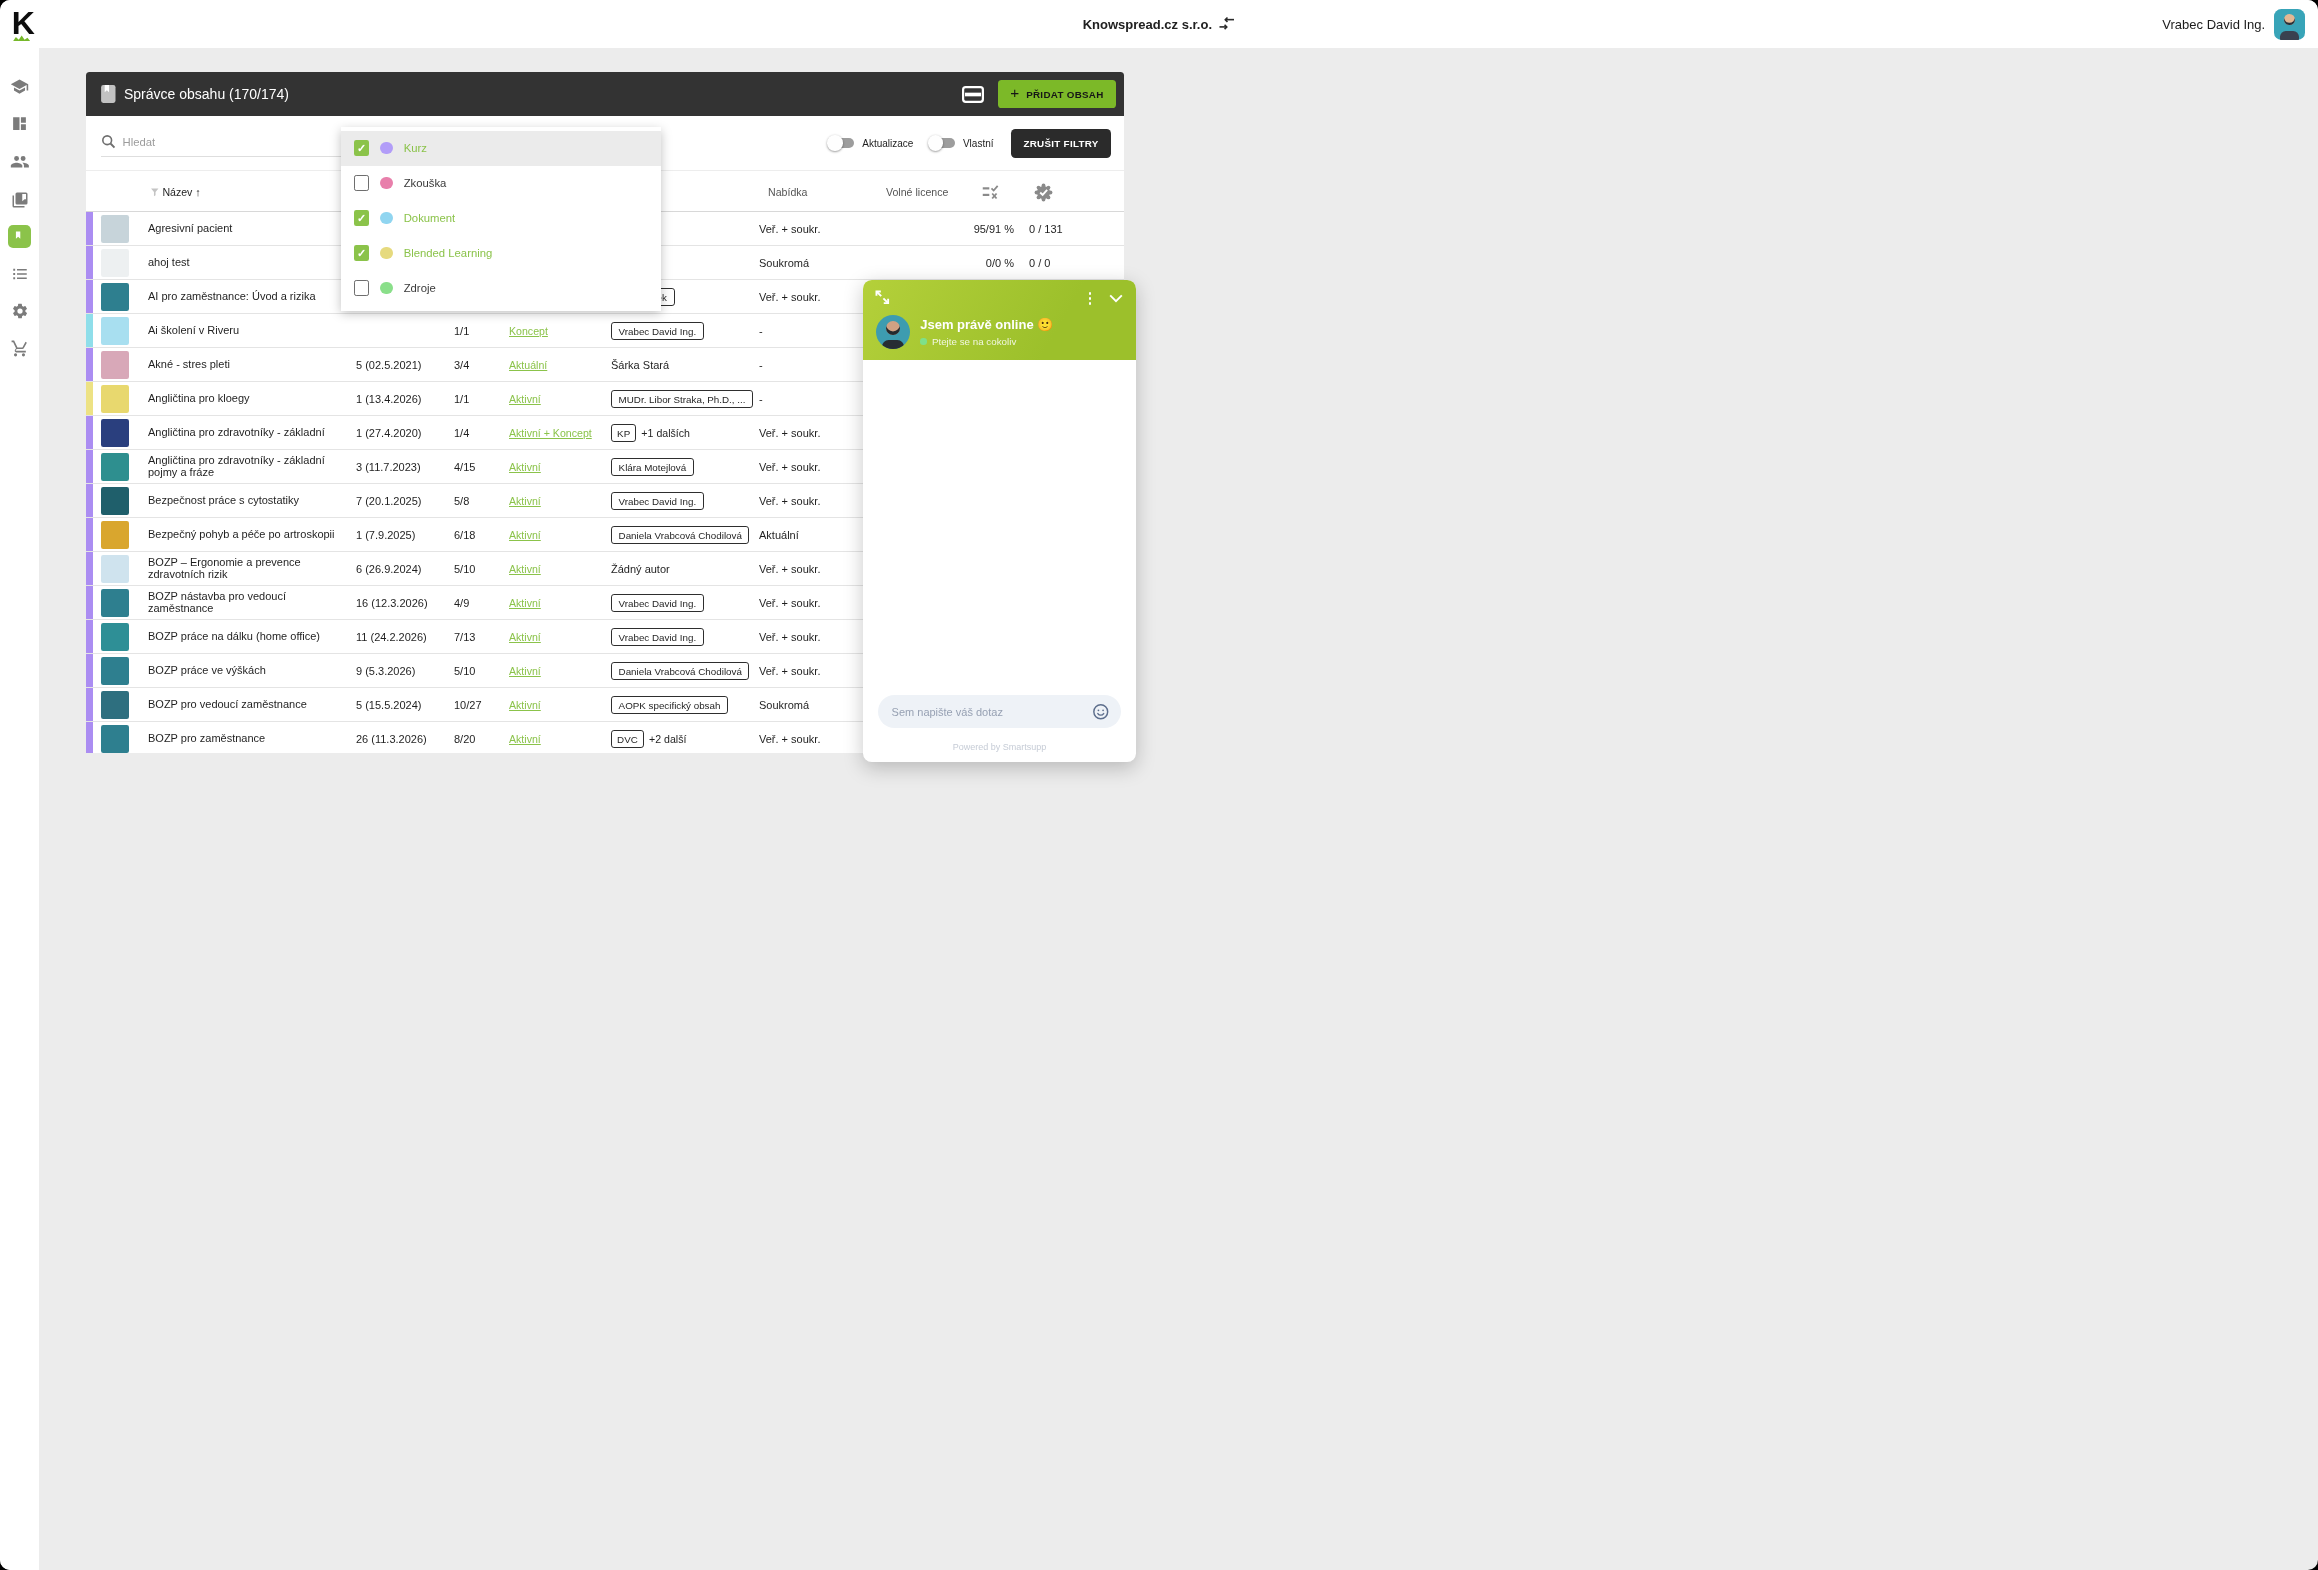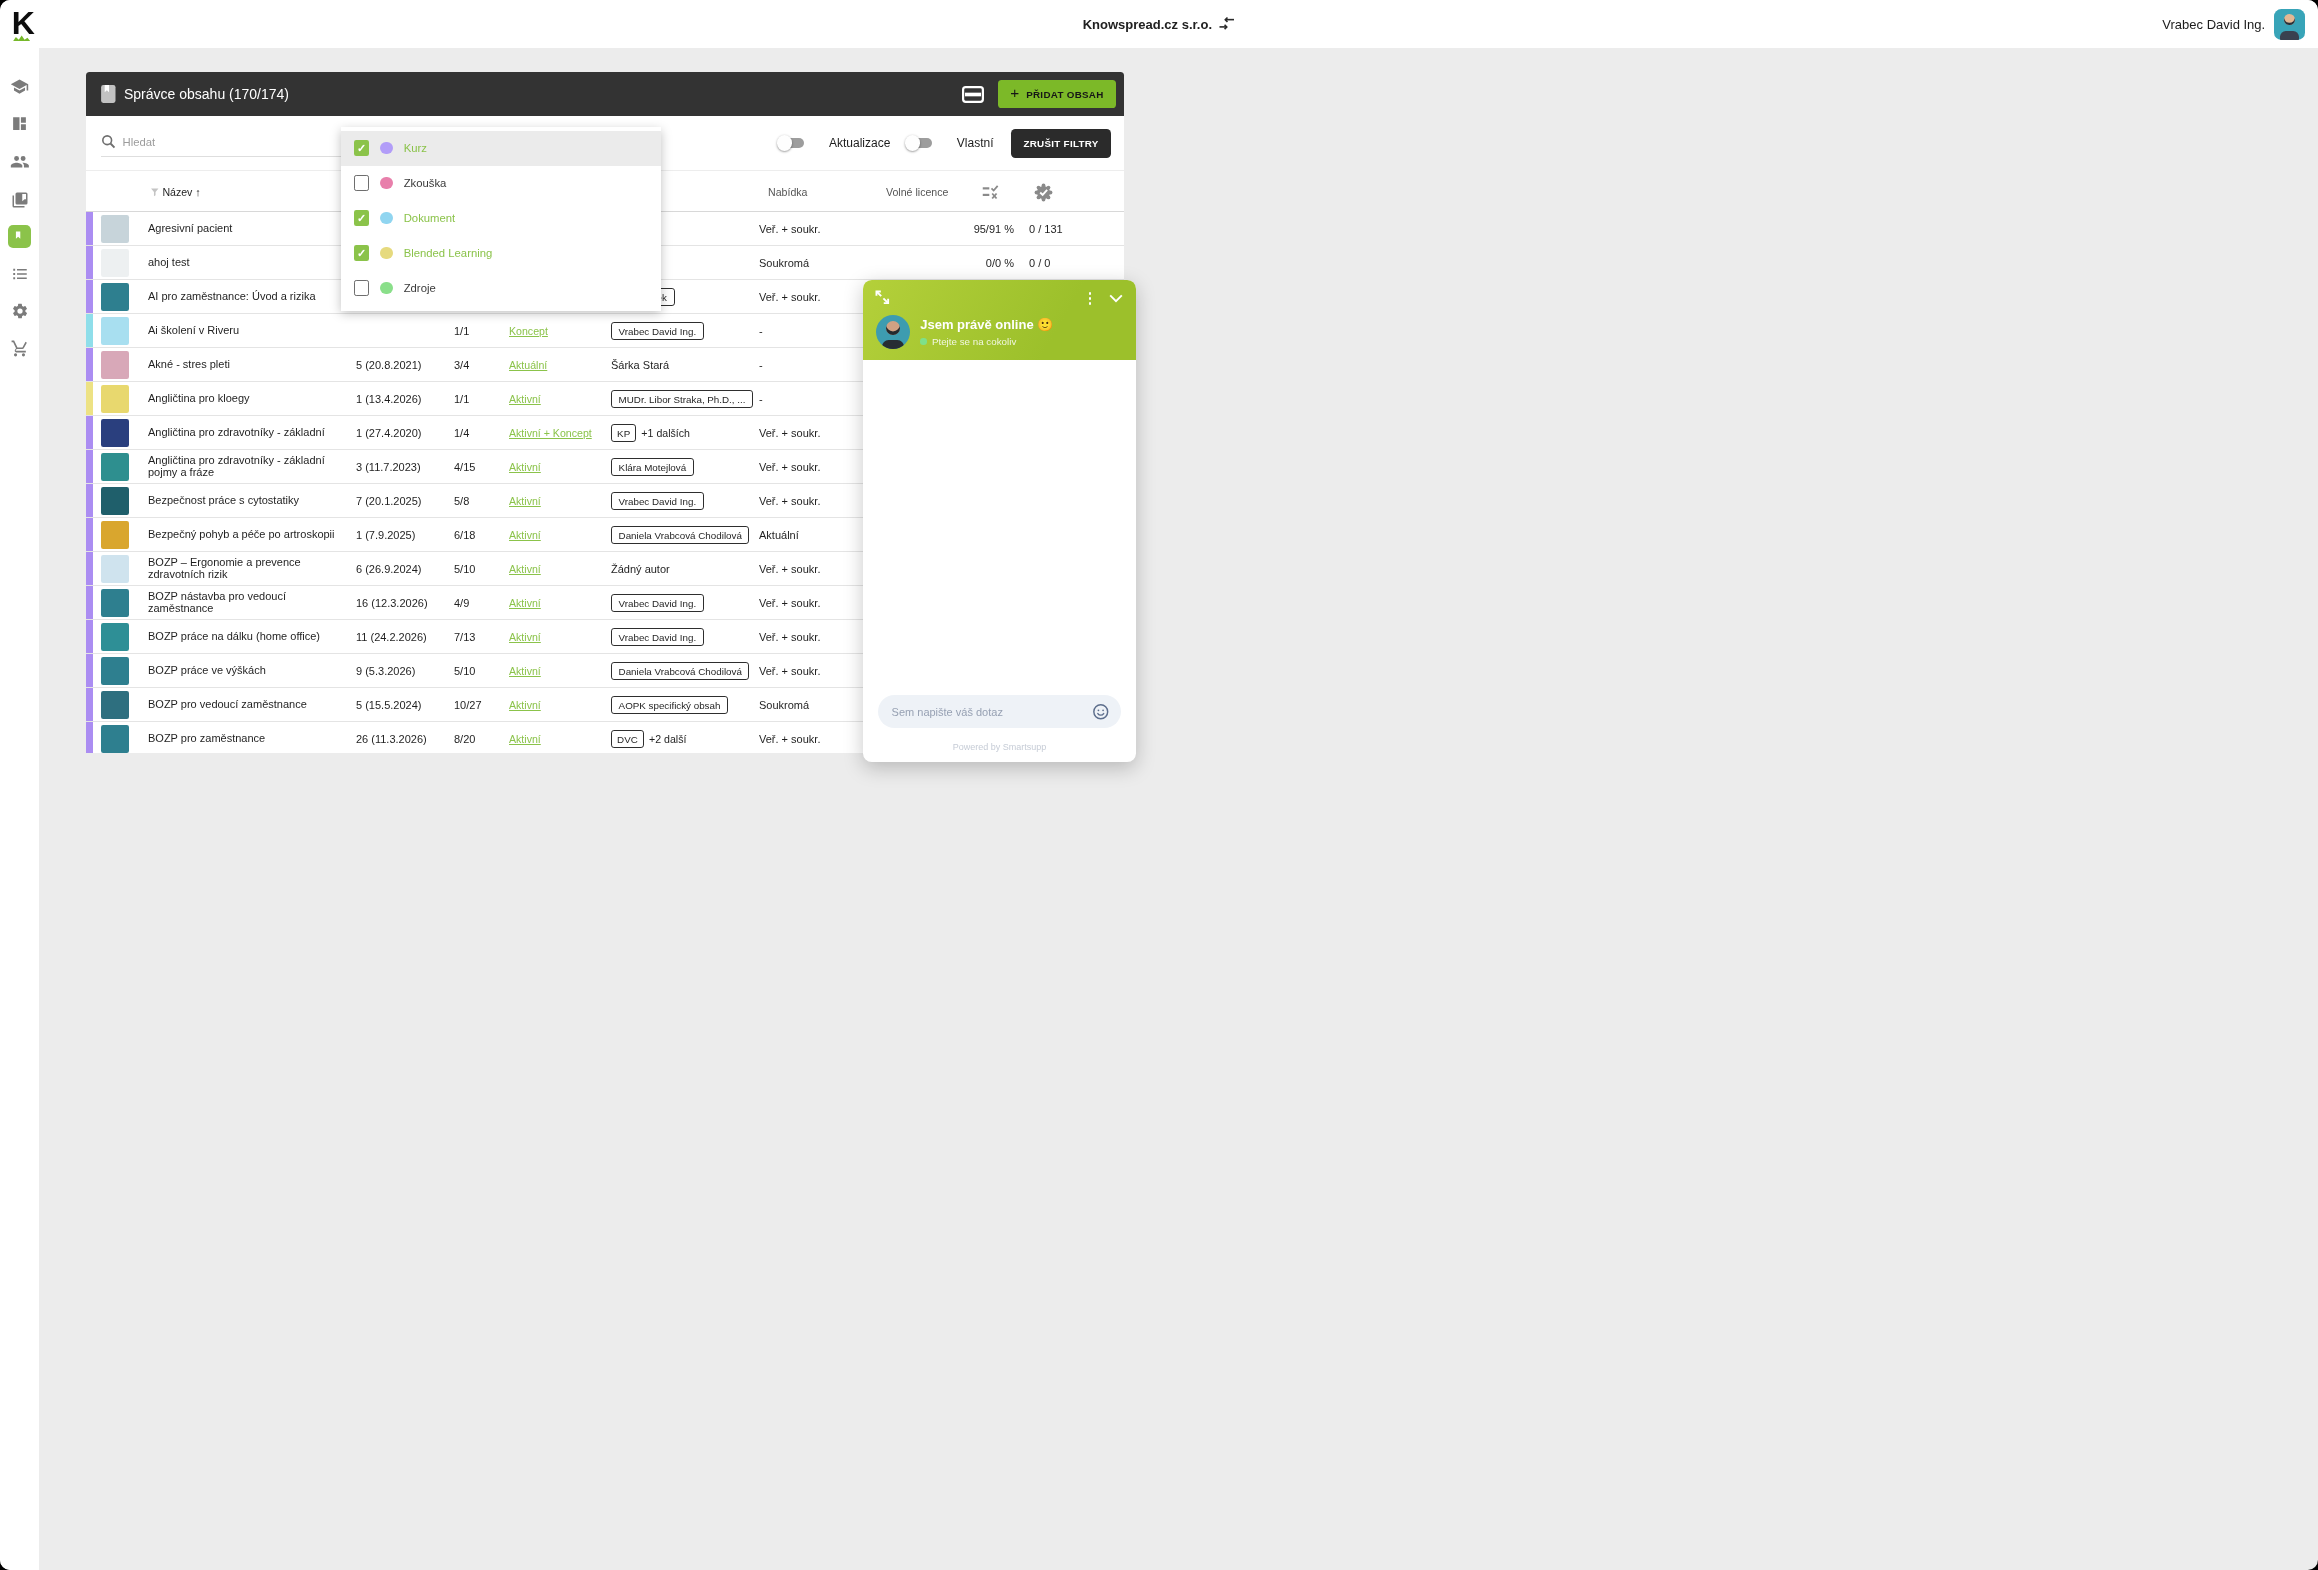--- a/index.html
+++ b/index.html
@@ -34,21 +34,21 @@
 
   
   .filter-row { position:relative; height:54px; background:#fff; }
   .search-wrap { position:absolute; left:14.6px; top:11.7px; width:252px; border-bottom:0.7px solid #dedede; height:29px; display:flex; align-items:center; gap:7.3px; }
   .search-wrap input { border:none; outline:none; font-size:11.3px; color:#333; width:212px; font-family:"Liberation Sans",sans-serif; }
   .search-wrap input::placeholder { color:#9c9c9c; }
   .filters-right { position:absolute; right:13px; top:0; height:54px; display:flex; align-items:center; gap:17.5px; }
   .tog-group { display:flex; align-items:center; gap:8px; cursor:pointer; }
   .toggle { width:24px; height:10.2px; border-radius:5.1px; background:#9d9d9d; position:relative; }
   .toggle .knob { position:absolute; left:-2.9px; top:-2.6px; width:15.3px; height:15.3px; border-radius:50%; background:#fefefe; box-shadow:0 0.7px 2.2px rgba(0,0,0,.45); }
-  .tog-label { font-size:12px; color:#1d1d1d;margin-left:17px; }
+  .tog-label { font-size:10px; color:#1d1d1d; }
   .clear-btn { background:#2b2b2b; color:#fff; border:none; border-radius:4.4px; height:29px; padding:0 12.4px; font-size:9.8px; font-weight:700; letter-spacing:0.3px; cursor:pointer; font-family:"Liberation Sans",sans-serif; }
 
   
   .thead { position:relative; height:42px; background:#fff; border-top:0.7px solid #ededed; border-bottom:0.7px solid #d8d8d8; font-size:10.6px; color:#555; }
   .thead .hc { position:absolute; top:0; height:42px; display:flex; align-items:center; gap:2.9px; }
   .tbody { position:relative; height:541px; background:#fff; overflow:hidden; }
   .trow { position:relative; height:34px; border-bottom:0.7px solid #e4e4e4; background:#fff; cursor:pointer; }
   .trow .bar { position:absolute; left:0; top:0; bottom:0; width:6.6px; }
   .trow .thumb { position:absolute; left:15.3px; top:2.9px; width:28px; height:28px; border-radius:2.2px; }
   .trow .cell { position:absolute; top:0; height:34px; display:flex; align-items:center; font-size:11px; color:#1f1f1f; }
@@ -330,21 +330,21 @@
           <div class="kebab">
             <i></i>
             <i></i>
             <i></i>
           </div>
         </div>
         <div class="trow">
           <div class="bar" style="background: rgb(171, 141, 242);"></div>
           <div class="thumb" style="background: rgb(216, 168, 184);"></div>
           <div class="cell c-name">Akné - stres pleti</div>
-          <div class="cell c-version">5 (20.8.2021)</div>
+          <div class="cell c-version">5 (02.5.2021)</div>
           <div class="cell c-count">3/4</div>
           <div class="cell c-status">
             <a href="#">Aktuální</a>
           </div>
           <div class="cell c-author">
             <span>Šárka Stará</span>
           </div>
           <div class="cell c-offer">-</div>
           <div class="cell c-pct"></div>
           <div class="cell c-ratio"></div>

